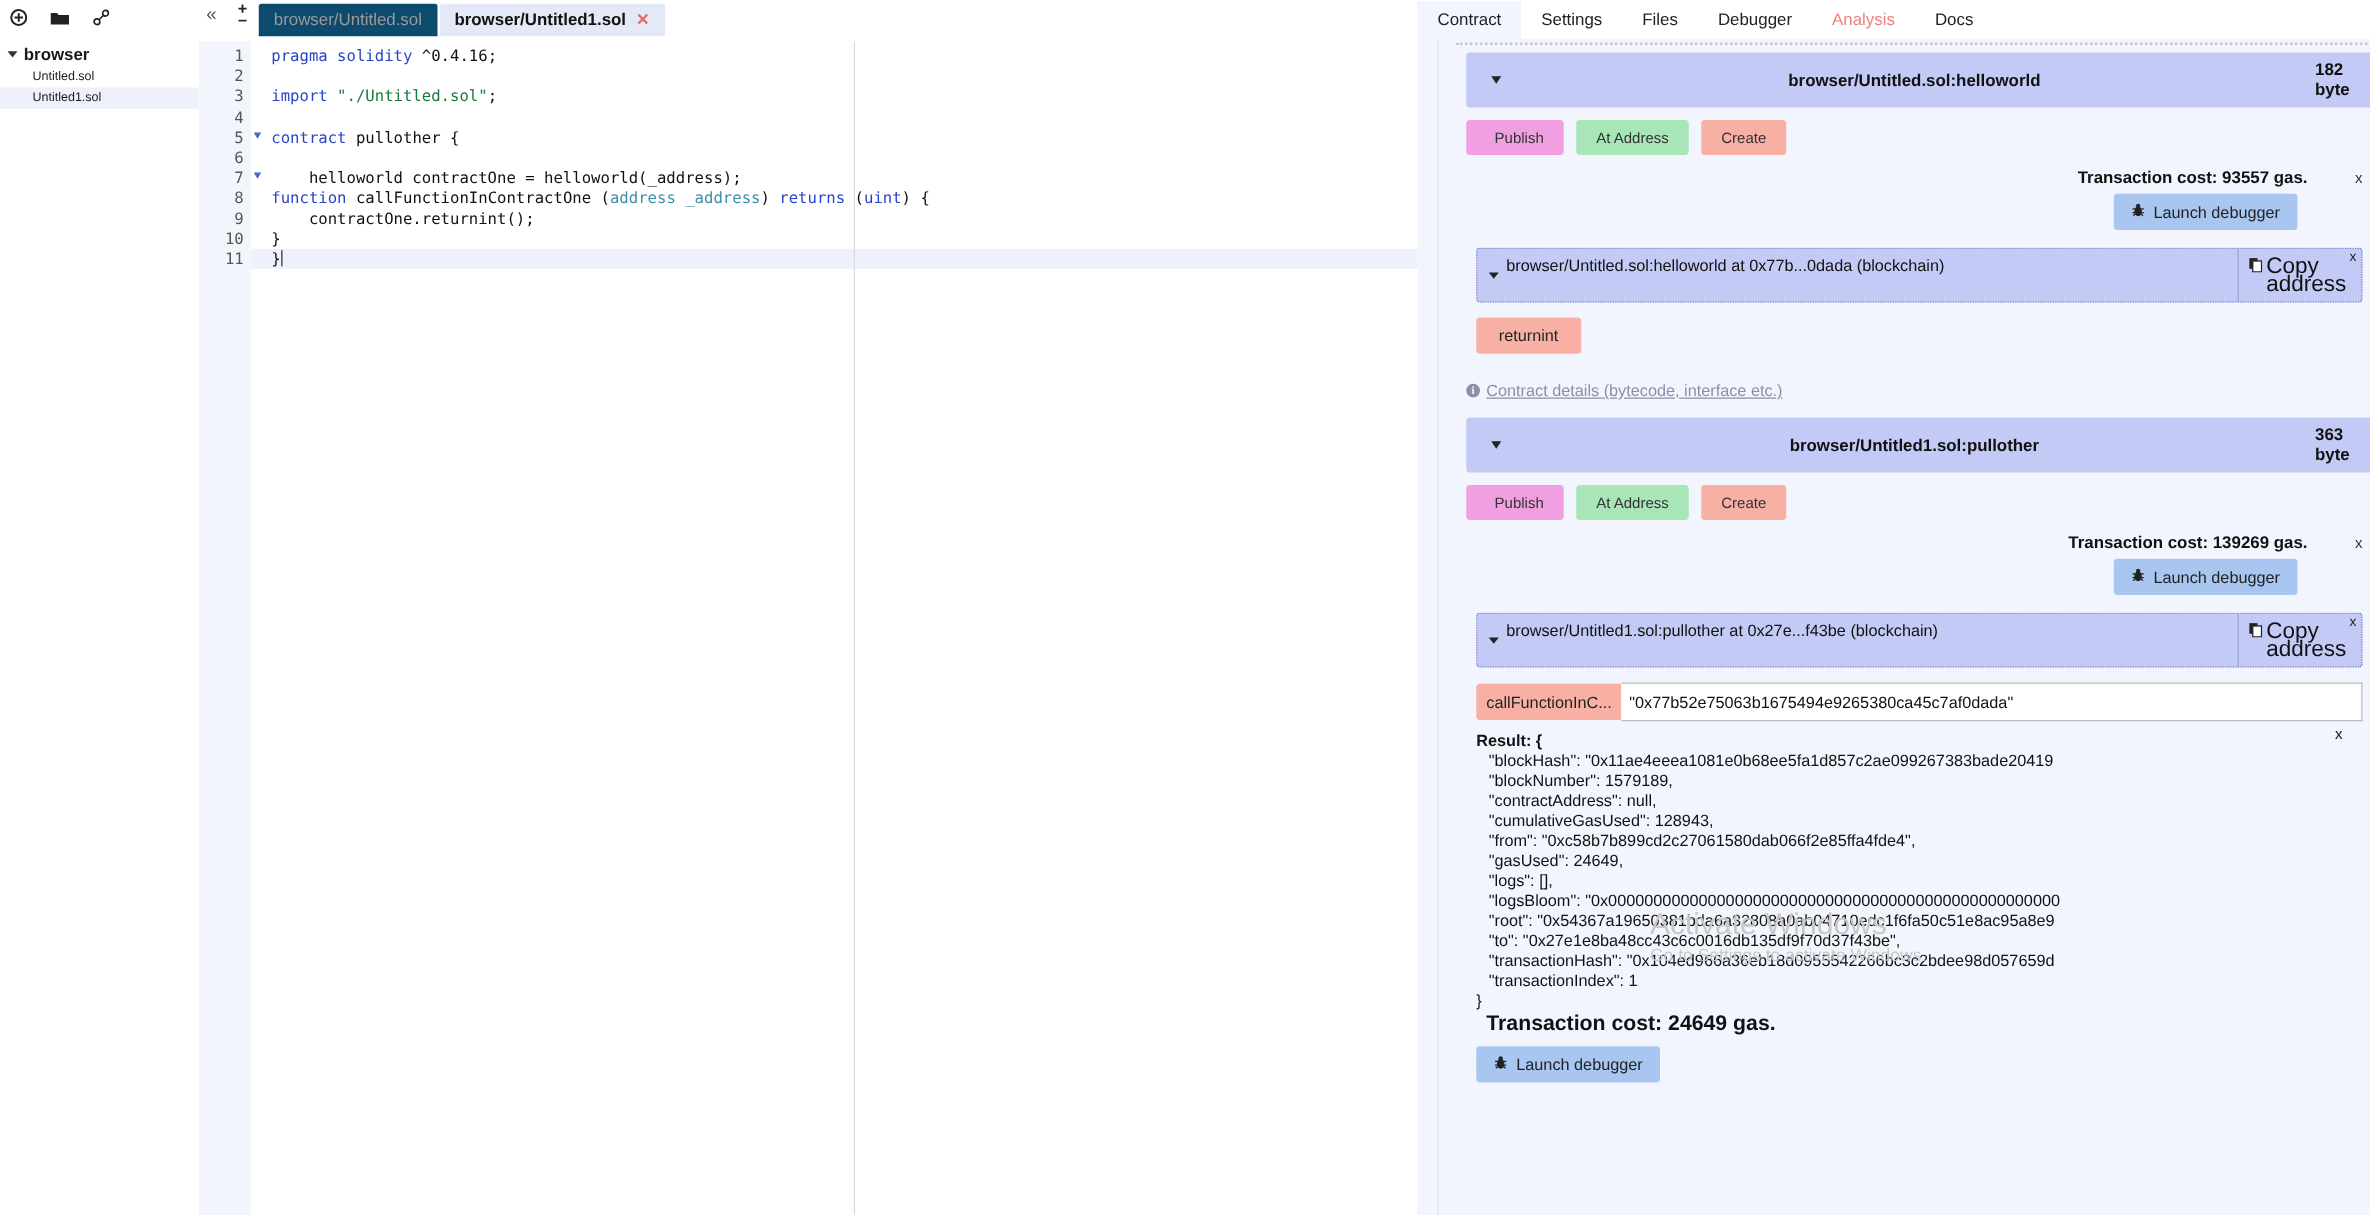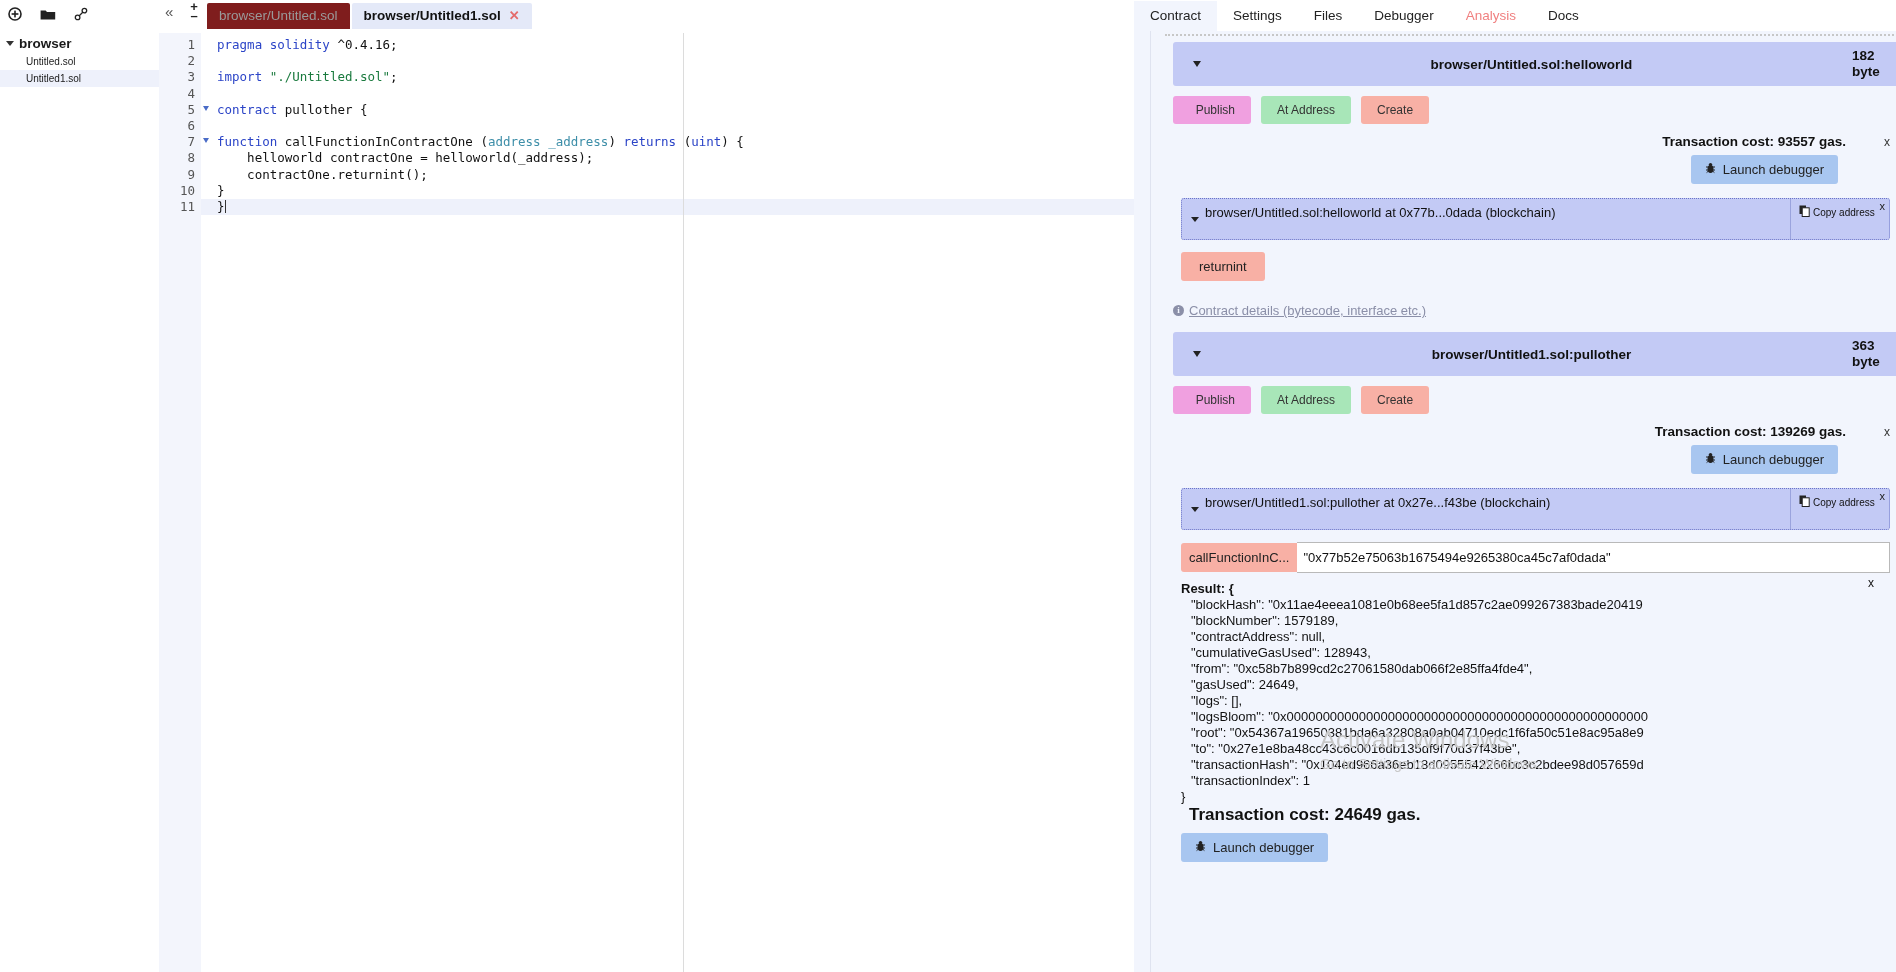--- a/index.html
+++ b/index.html
@@ -104,21 +104,21 @@
   #tabs {
     display: flex;
     align-items: flex-end;
     margin-left: 48px;
     height: 33px;
   }
   .etab {
     padding: 5px 12px 6px 12px;
     font-size: 13.5px;
     color: #9a9a9a;
-    background: #7f1d1d;
+    background: #0c4a6e;
     margin-right: 2px;
     border-radius: 2px 2px 0 0;
     cursor: pointer;
     white-space: nowrap;
     align-self: flex-end;
     margin-bottom: 4px;
   }
   .etab.active {
     color: #111;
     font-weight: bold;
@@ -343,21 +343,21 @@
   .inst-title {
     flex: 1;
     font-size: 13px;
     color: #111;
     padding: 6px 4px 6px 0;
     line-height: 15px;
   }
   .inst-copy {
     width: 86px;
     border-left: 1px solid #9aa3dd;
-    font-size: 10px;
+    font-size: 18px;
     color: #111;
     padding: 6px 4px 6px 8px;
     line-height: 15px;
     display: flex;
     align-items: flex-start;
     gap: 3px;
     cursor: pointer;
   }
   .inst-x {
     position: absolute;
@@ -540,22 +540,22 @@
         <div class="gline">10</div>
         <div class="gline">11</div>
       </div>
       <div id="code-lines">
         <div class="cline"><span class="kw">pragma</span> <span class="kw">solidity</span> <span class="plain">^0.4.16;</span></div>
         <div class="cline"></div>
         <div class="cline"><span class="kw">import</span> <span class="str">"./Untitled.sol"</span><span class="plain">;</span></div>
         <div class="cline"></div>
         <div class="cline"><span class="kw">contract</span> <span class="plain">pullother </span><span class="plain">{</span></div>
         <div class="cline"></div>
+        <div class="cline"><span class="plain">    helloworld contractOne = helloworld(_address);</span></div>
         <div class="cline"><span class="kw">function</span> <span class="plain">callFunctionInContractOne </span><span class="plain">(</span><span class="prm">address _address</span><span class="plain">) </span><span class="kw">returns</span> <span class="plain">(</span><span class="typ">uint</span><span class="plain">) {</span></div>
-        <div class="cline"><span class="plain">    helloworld contractOne = helloworld(_address);</span></div>
         <div class="cline"><span class="plain">    contractOne.returnint();</span></div>
         <div class="cline"><span class="plain">}</span></div>
         <div class="cline current"><span class="plain">}</span><span class="caret-bar"></span></div>
       </div>
       <div id="code-divider"></div>
     </div>
   </div>
 
   <div id="right-panel">
 

